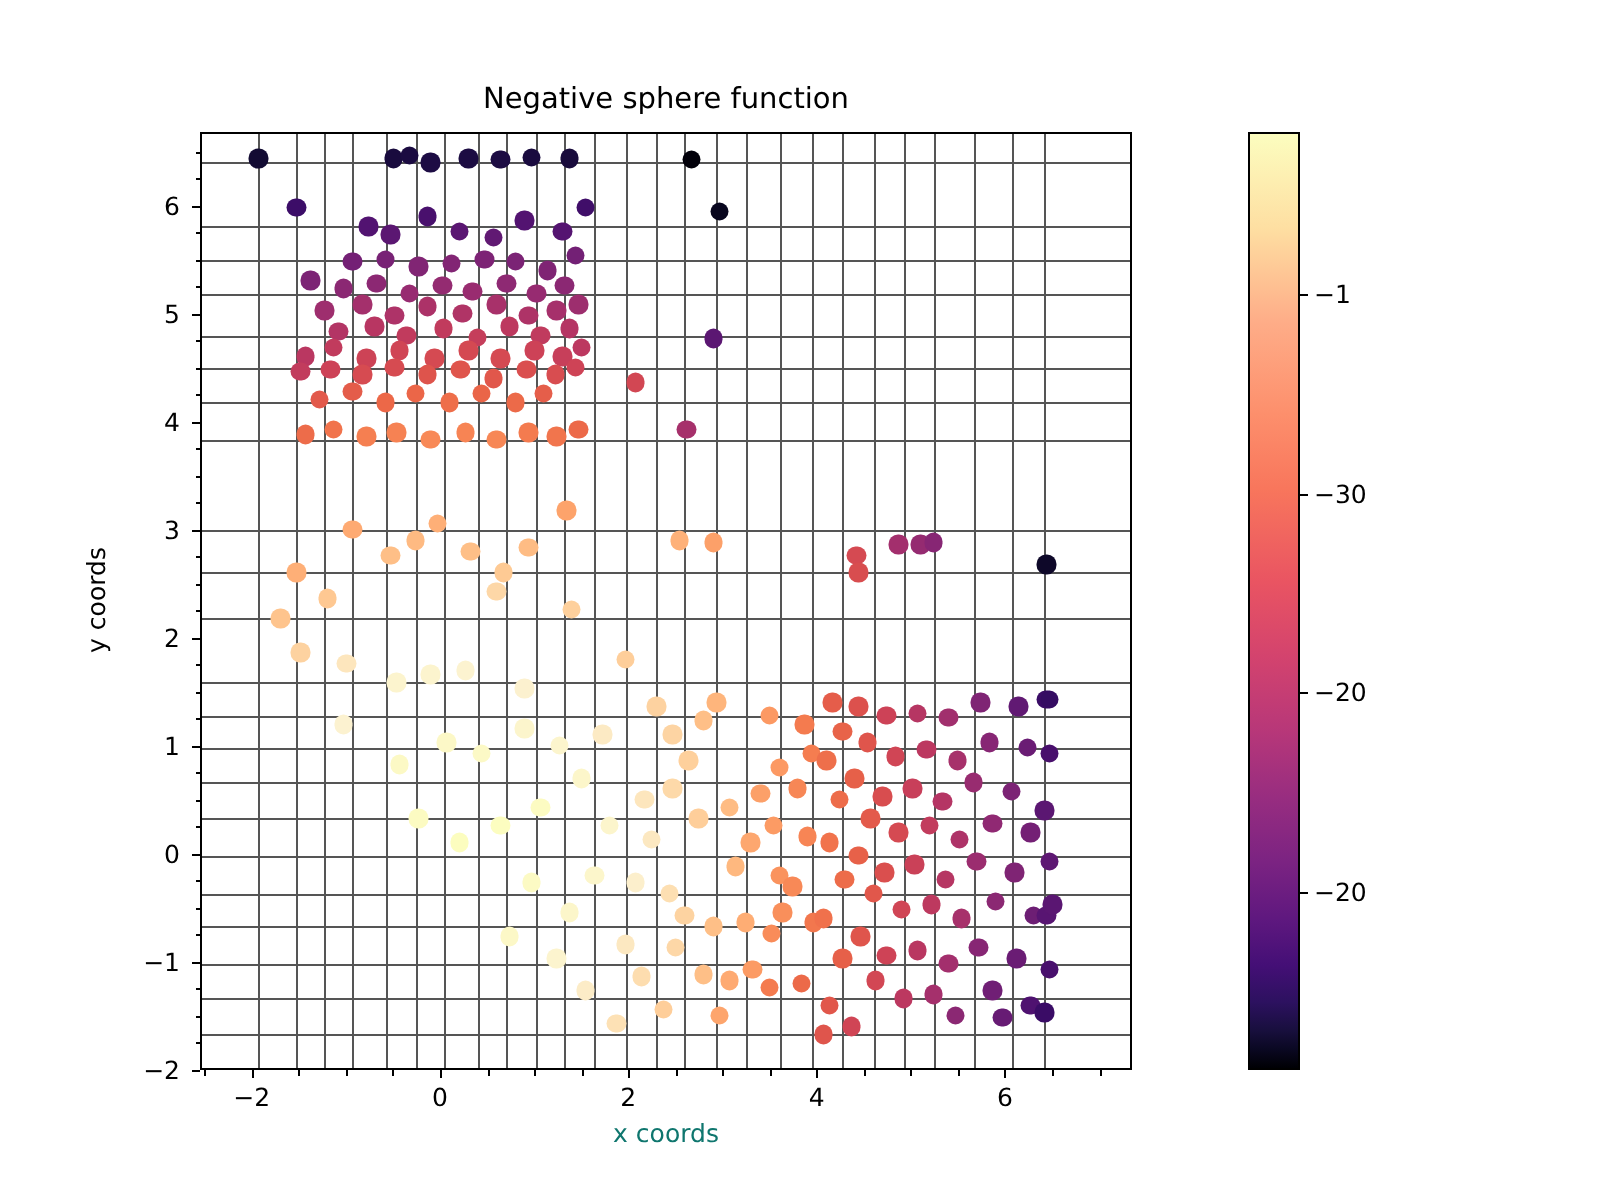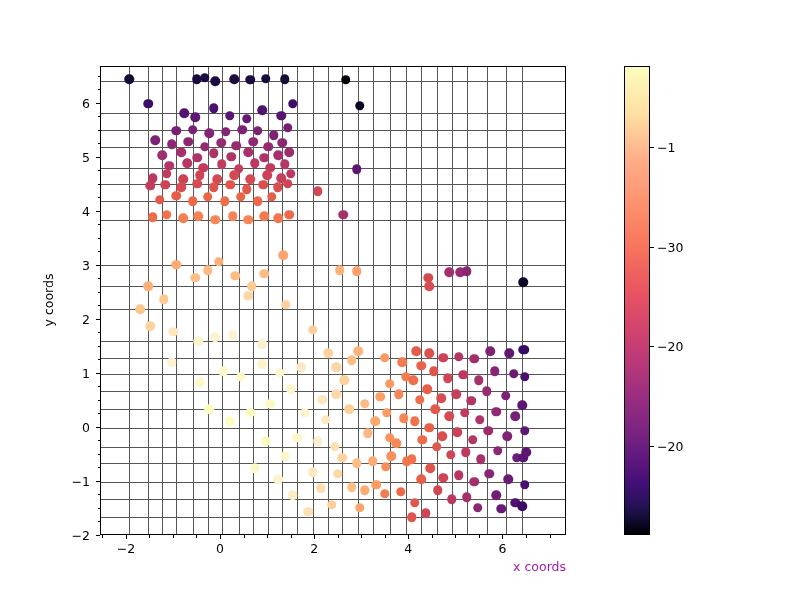--- a/index.html
+++ b/index.html
@@ -26,22 +26,22 @@
   .xminor{position:absolute;top:535px;width:1px;height:2.5px;background:#000;}
   .xlab{position:absolute;top:541px;transform:translateX(-50%);
         font-size:12.5px;color:#000;white-space:nowrap;}
   .ytick{position:absolute;left:96px;width:4px;height:1px;background:#000;}
   .yminor{position:absolute;left:97.5px;width:2.5px;height:1px;background:#000;}
   .ylab{position:absolute;left:90px;transform:translateY(-50%);
         font-size:12.5px;color:#000;text-align:right;white-space:nowrap;
         width:0;display:flex;justify-content:flex-end;}
   .ylab span{display:block;}
 
-  #xlabel{position:absolute;left:100px;top:559px;width:466px;text-align:right;
-          font-size:12.5px;color:#a21caf;}
+  #xlabel{position:absolute;left:100px;top:559px;width:466px;text-align:center;
+          font-size:12.5px;color:#0f766e;}
   #ylabel{position:absolute;left:0;top:300px;font-size:12.5px;color:#000;
           transform:translate(-50%,-50%) rotate(-90deg);
           transform-origin:center center;white-space:nowrap;}
   #ylabel-wrap{position:absolute;left:48px;top:0;height:600px;width:0;}
 
   
   #cbar{position:absolute;left:624px;top:66px;width:26px;height:469px;
         box-sizing:border-box;border:1.1px solid #000;
         background:linear-gradient(to bottom,
           #fcfdbf 0%, #fedfa2 10%, #fead88 20%, #fd8f6c 30%,
@@ -50,20 +50,21 @@
           #2c115f 93%, #180f3d 96%, #0a0822 98%, #000004 100%);}
   .cbtick{position:absolute;left:650px;width:4px;height:1px;background:#000;}
   .cblab{position:absolute;left:657px;transform:translateY(-50%);
          font-size:12.5px;color:#000;white-space:nowrap;}
 </style>
 </head>
 <body>
 
 <div id="fig">
 
+  <div id="title">Negative sphere function</div>
 
   <div id="axes">
       <div class="gl v" style="left: 28.24px;"></div>
       <div class="gl v" style="left: 47.07px;"></div>
       <div class="gl v" style="left: 61.19px;"></div>
       <div class="gl v" style="left: 75.31px;"></div>
       <div class="gl v" style="left: 91.79px;"></div>
       <div class="gl v" style="left: 106.85px;"></div>
       <div class="gl v" style="left: 120.97px;"></div>
       <div class="gl v" style="left: 137.92px;"></div>

